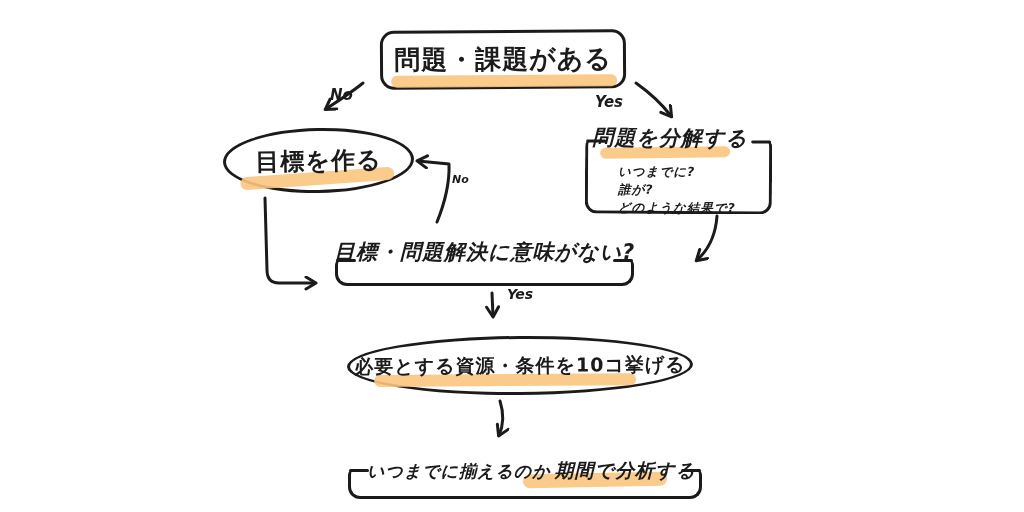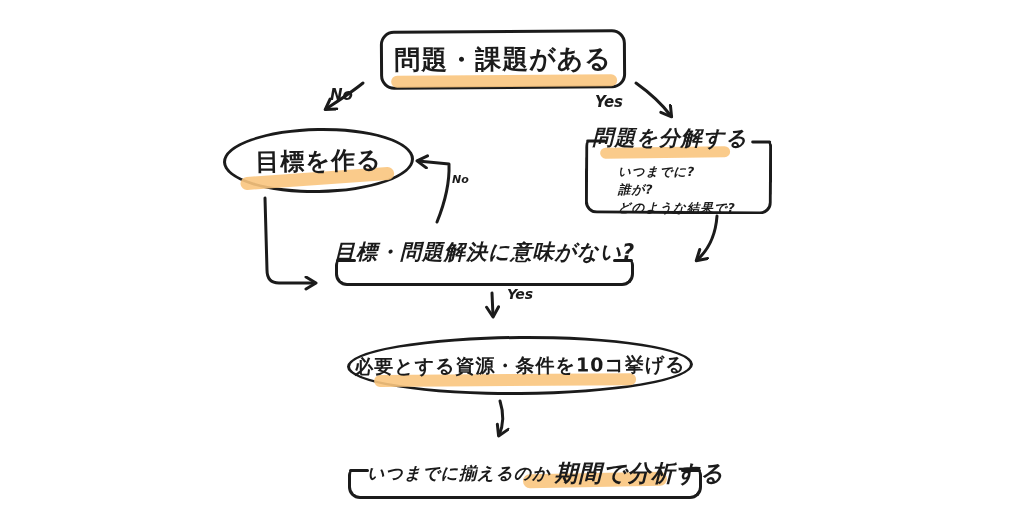--- a/index.html
+++ b/index.html
@@ -121,21 +121,21 @@
   #node-resources .node-label{font-size:19px;}
   #node-resources .hl-bar{left:24px;top:35px;width:262px;height:12px;}
 
   #node-analyze{
     left:348px;top:469px;width:354px;height:30px;
   }
   #node-analyze .node-label{
     position:absolute;top:-11px;left:16px;
     font-size:17px;display:flex;align-items:center;gap:4px;
   }
-  #node-analyze .label-strong{font-size:23px;}
+  #node-analyze .label-strong{font-size:19px;}
   #node-analyze .hl-bar{left:172px;top:4px;width:144px;height:14px;transform:rotate(-1deg);}
 
   
   #label-no-1{left:330px;top:86px;font-size:15px;}
   #label-yes-1{left:595px;top:93px;font-size:15px;}
   #label-no-2{left:452px;top:173px;font-size:11px;}
   #label-yes-2{left:507px;top:286px;font-size:14px;}
 
   
   #arrows{

